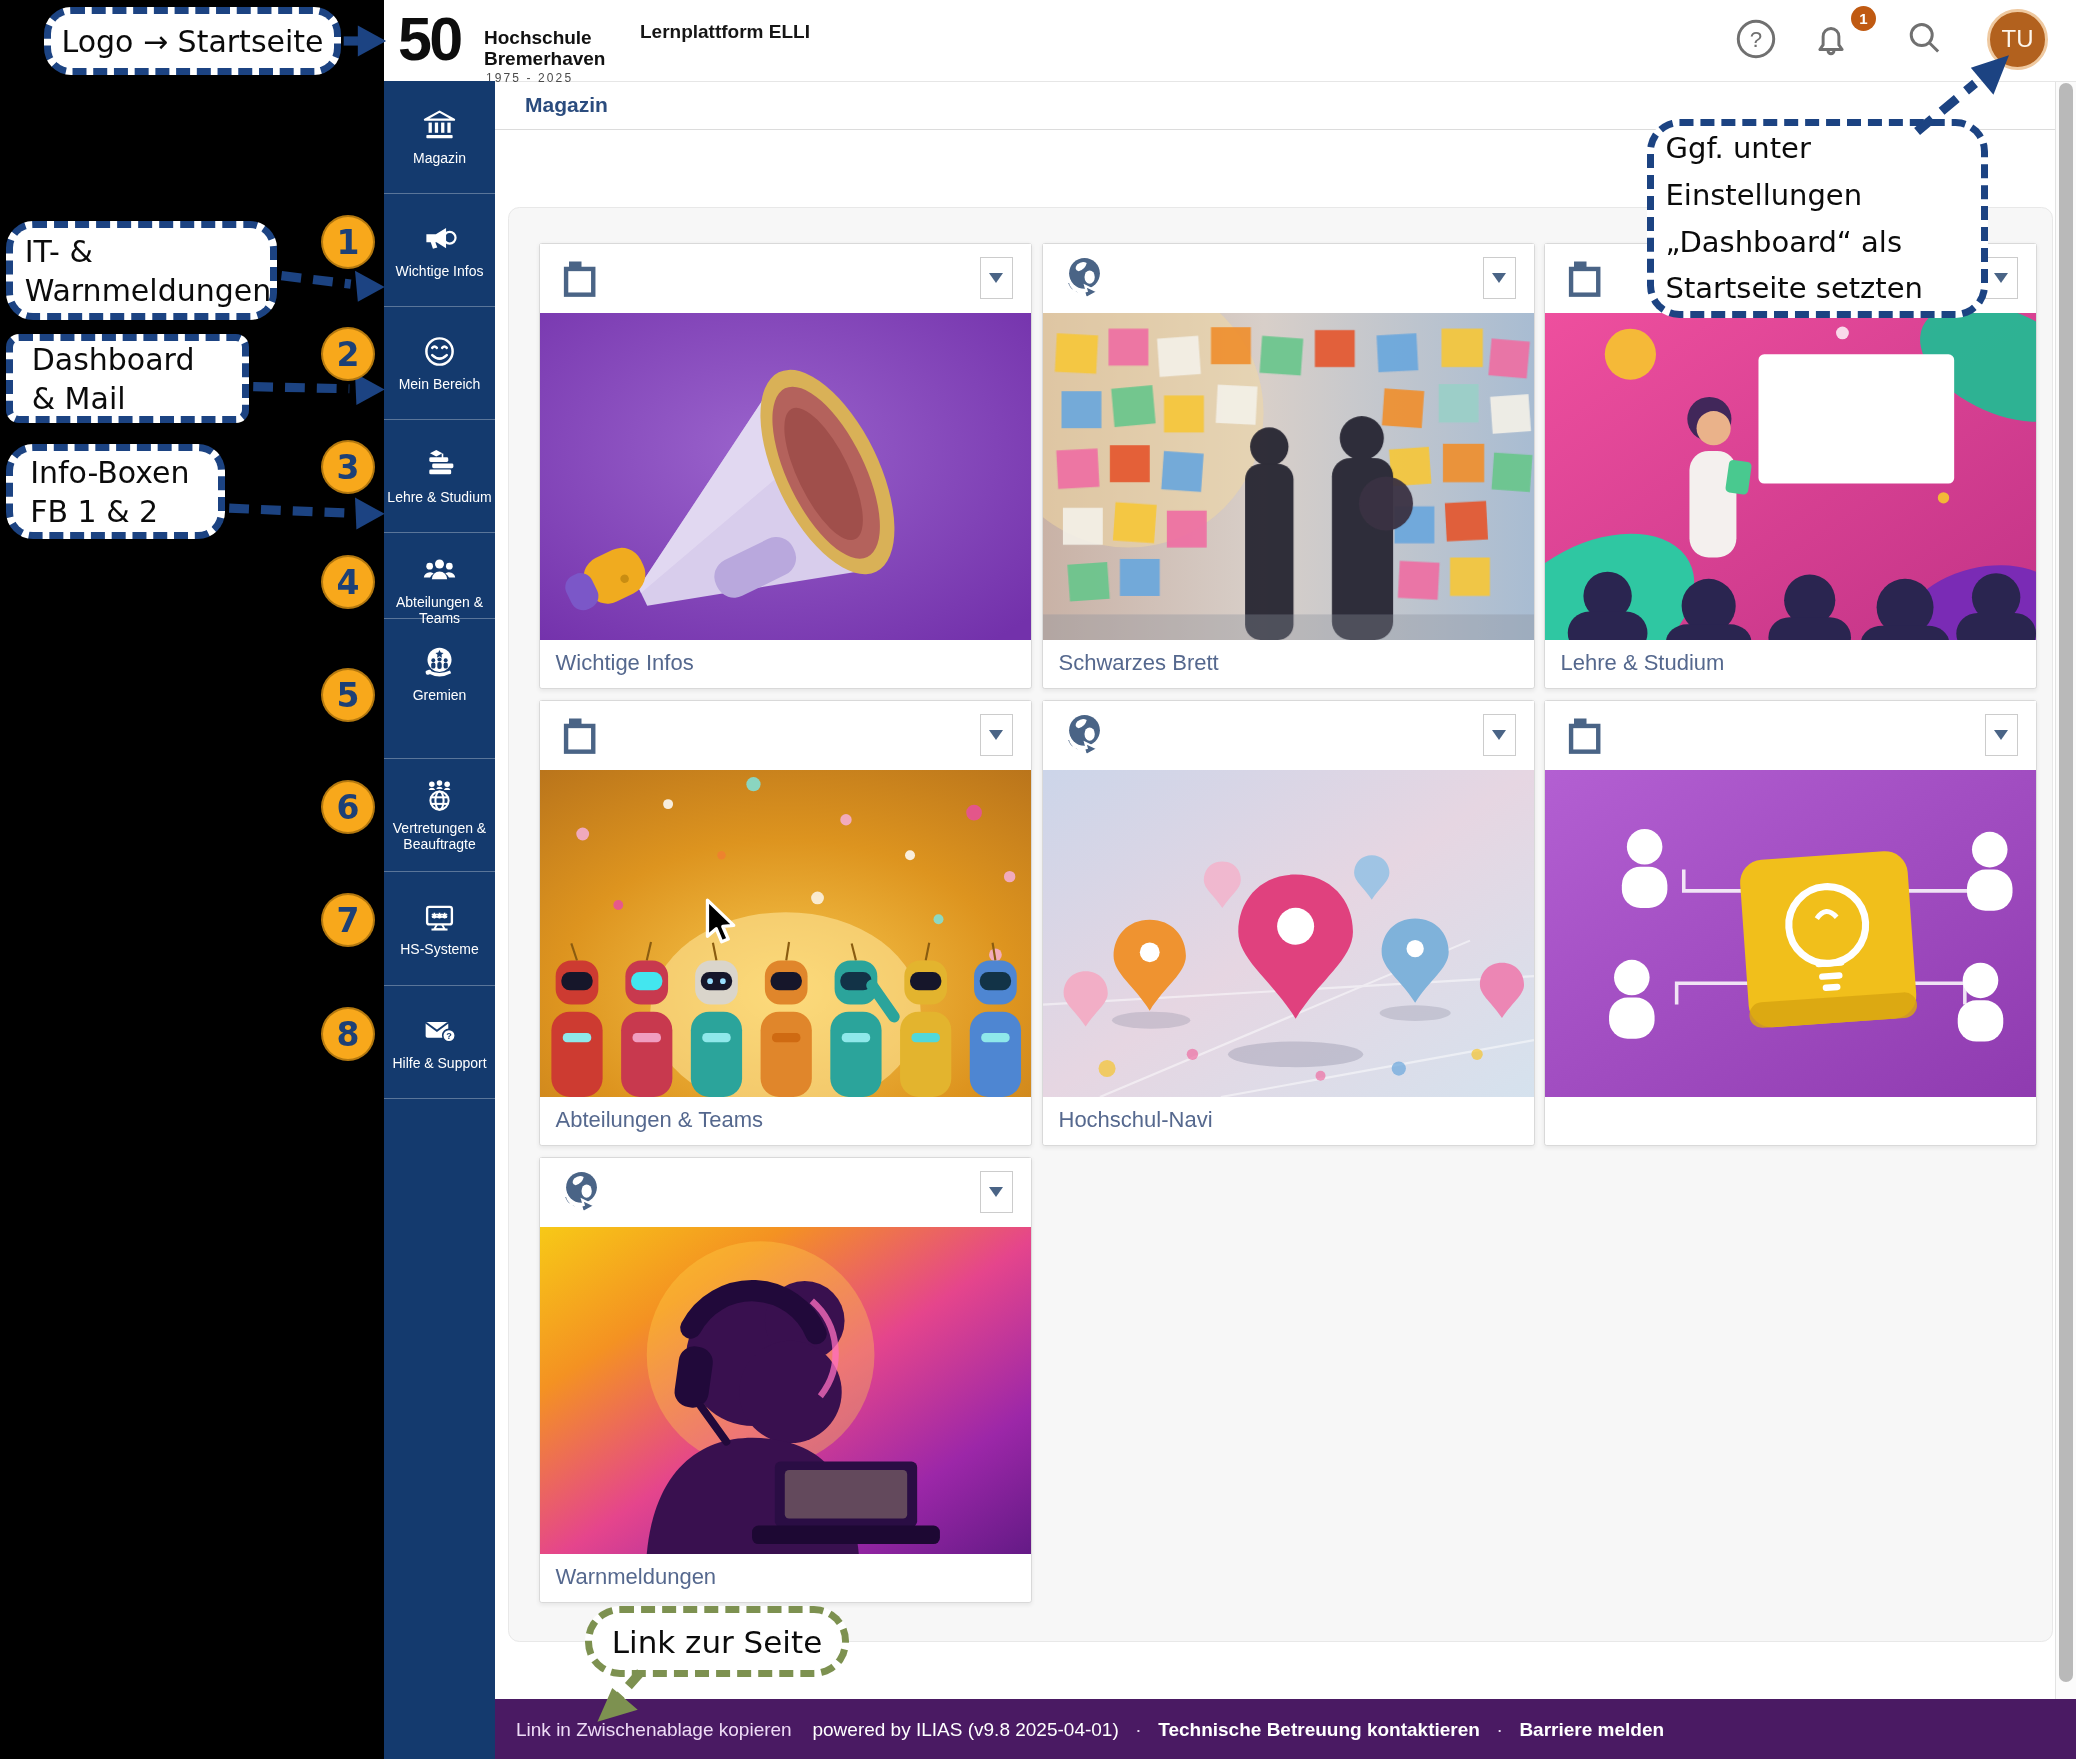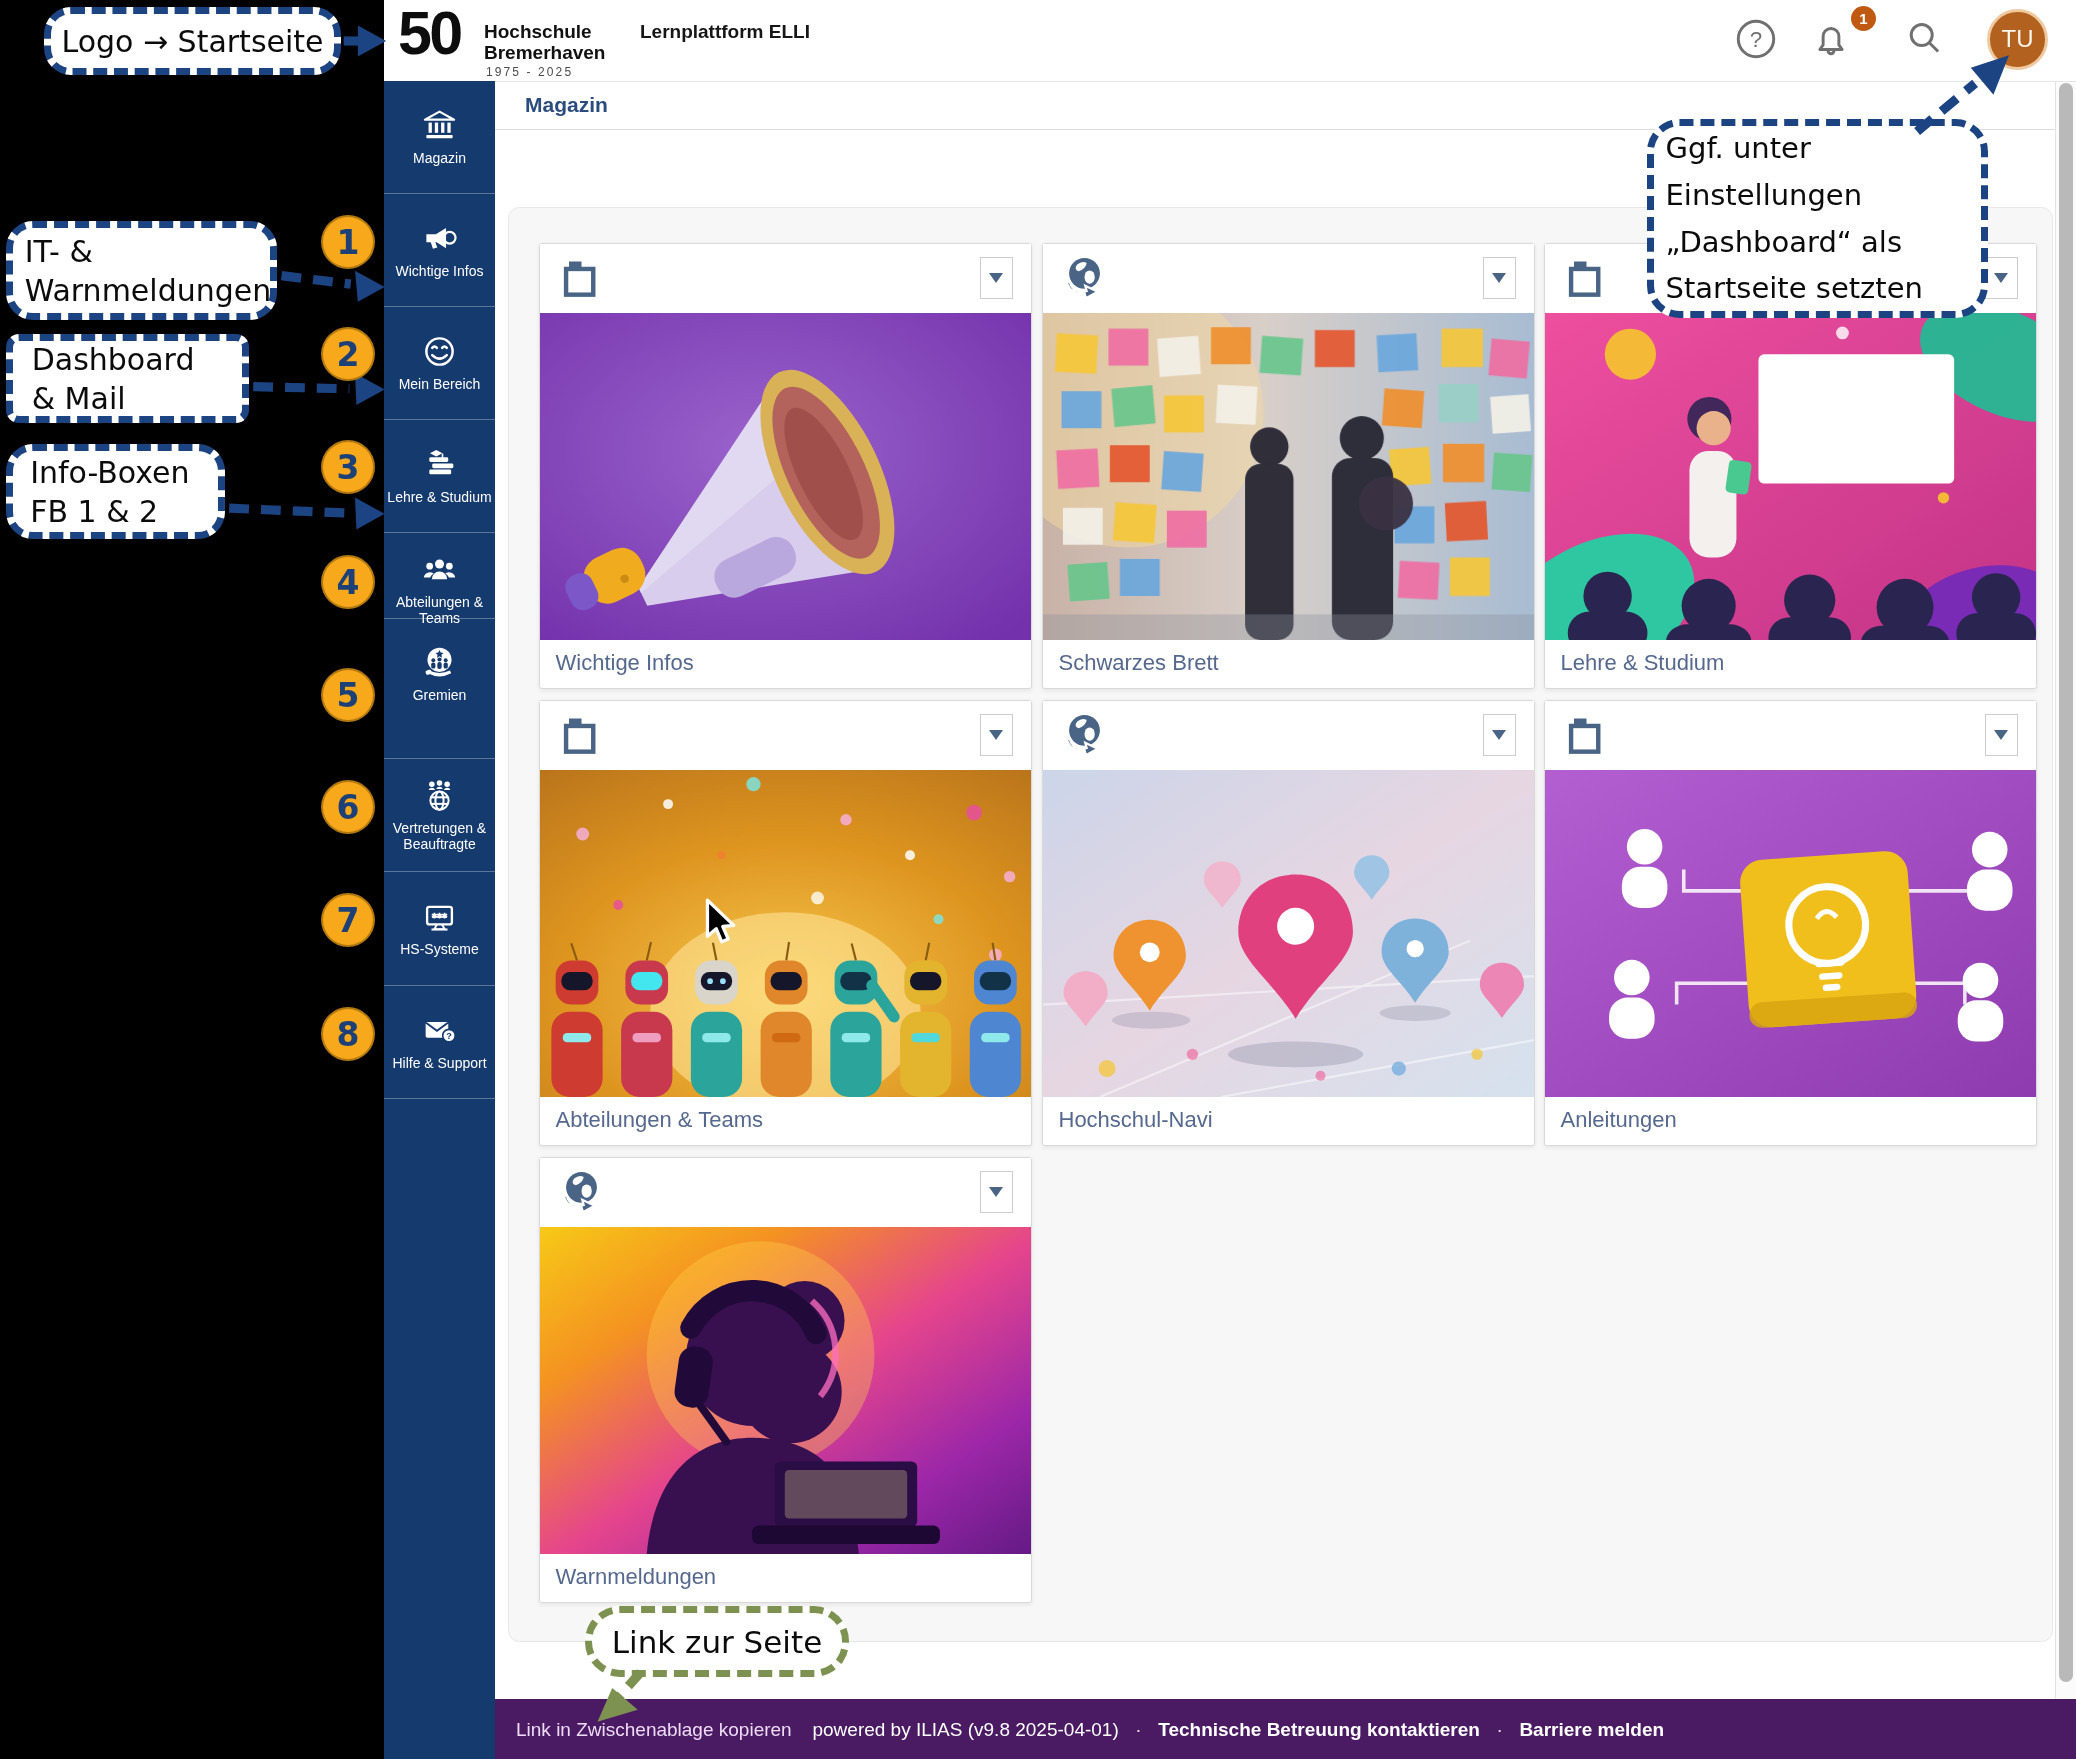--- a/index.html
+++ b/index.html
@@ -2,21 +2,21 @@
 <html style="font-size:11.3px"><head>
 <meta charset="utf-8">
 <style>
   html,body{margin:0;padding:0;background:#000;}
   #screen{position:relative;width:2077px;height:1760px;background:#000;overflow:hidden;
           font-family:"Liberation Sans",sans-serif;}
 
   
   #header{position:absolute;left:384px;top:0;width:1693px;height:81px;background:#fff;
           border-bottom:1.4px solid #e6e6e6;z-index:5;}
-  #logo{position:absolute;left:14px;top:1px;width:233px;height:74px;cursor:pointer;}
+  #logo{position:absolute;left:14px;top:7px;width:233px;height:74px;cursor:pointer;}
   #logo .big{position:absolute;left:0;top:-2.8px;font-size:61px;font-weight:bold;color:#0d0d0d;letter-spacing:-2.8px;}
   #logo .nm{position:absolute;left:86px;top:20px;font-size:19px;font-weight:bold;color:#111;line-height:21px;}
   #logo .yrs{position:absolute;left:88px;top:64px;font-size:12px;color:#4a4a4a;letter-spacing:2.1px;}
   #hd-title{position:absolute;left:256px;top:21px;font-size:19px;font-weight:bold;color:#161616;}
   .hd-ic{position:absolute;top:18.4px;width:42px;height:42px;z-index:6;}
   #ic-help{left:1351px;} #ic-bell{left:1426px;} #ic-search{left:1520px;}
   #badge{position:absolute;left:1467px;top:5.7px;width:25px;height:25px;border-radius:50%;
          background:#c05a12;color:#fff;font-size:15px;font-weight:bold;text-align:center;line-height:25px;z-index:7;}
   #avatar{position:absolute;left:1603px;top:8.5px;width:61px;height:61px;border-radius:50%;
           background:#b2611e;border:3.5px solid #efc9a0;box-sizing:border-box;color:#fdf6ec;
@@ -616,21 +616,20 @@
             <rect x="108" y="136" width="64" height="58" rx="26"></rect>
           <circle cx="122" cy="292" r="25"></circle>
             <rect x="90" y="320" width="64" height="58" rx="26"></rect>
           <circle cx="625" cy="112" r="25"></circle>
             <rect x="593" y="140" width="64" height="58" rx="26"></rect>
           <circle cx="612" cy="296" r="25"></circle>
             <rect x="580" y="324" width="64" height="58" rx="26"></rect>
         </g>
       </svg>
     </div>
-    <div class="card-title">Anleitungen</div>
   </article>
 
   <article class="card" style="left:539px;top:1157px;">
     <div class="card-head">
       <span class="type-ic">
         <svg viewBox="0 0 64 64">
             <circle cx="32" cy="25" r="21" fill="#4a6486"></circle>
             <path d="M22 13 q7 -6 13 -2 q-2 9 -11 11 q-7 -2 -2 -9z" fill="#fff"></path>
             <ellipse cx="39" cy="30" rx="7" ry="9" fill="#fff"></ellipse>
             <path d="M12 36 c2 11 13 17 23 13 l-2 -7 l17 8 l-16 9 l-2 -7 c-13 4 -22 -7 -24 -15 z" fill="#4a6486" stroke="#fff" stroke-width="3"></path>

